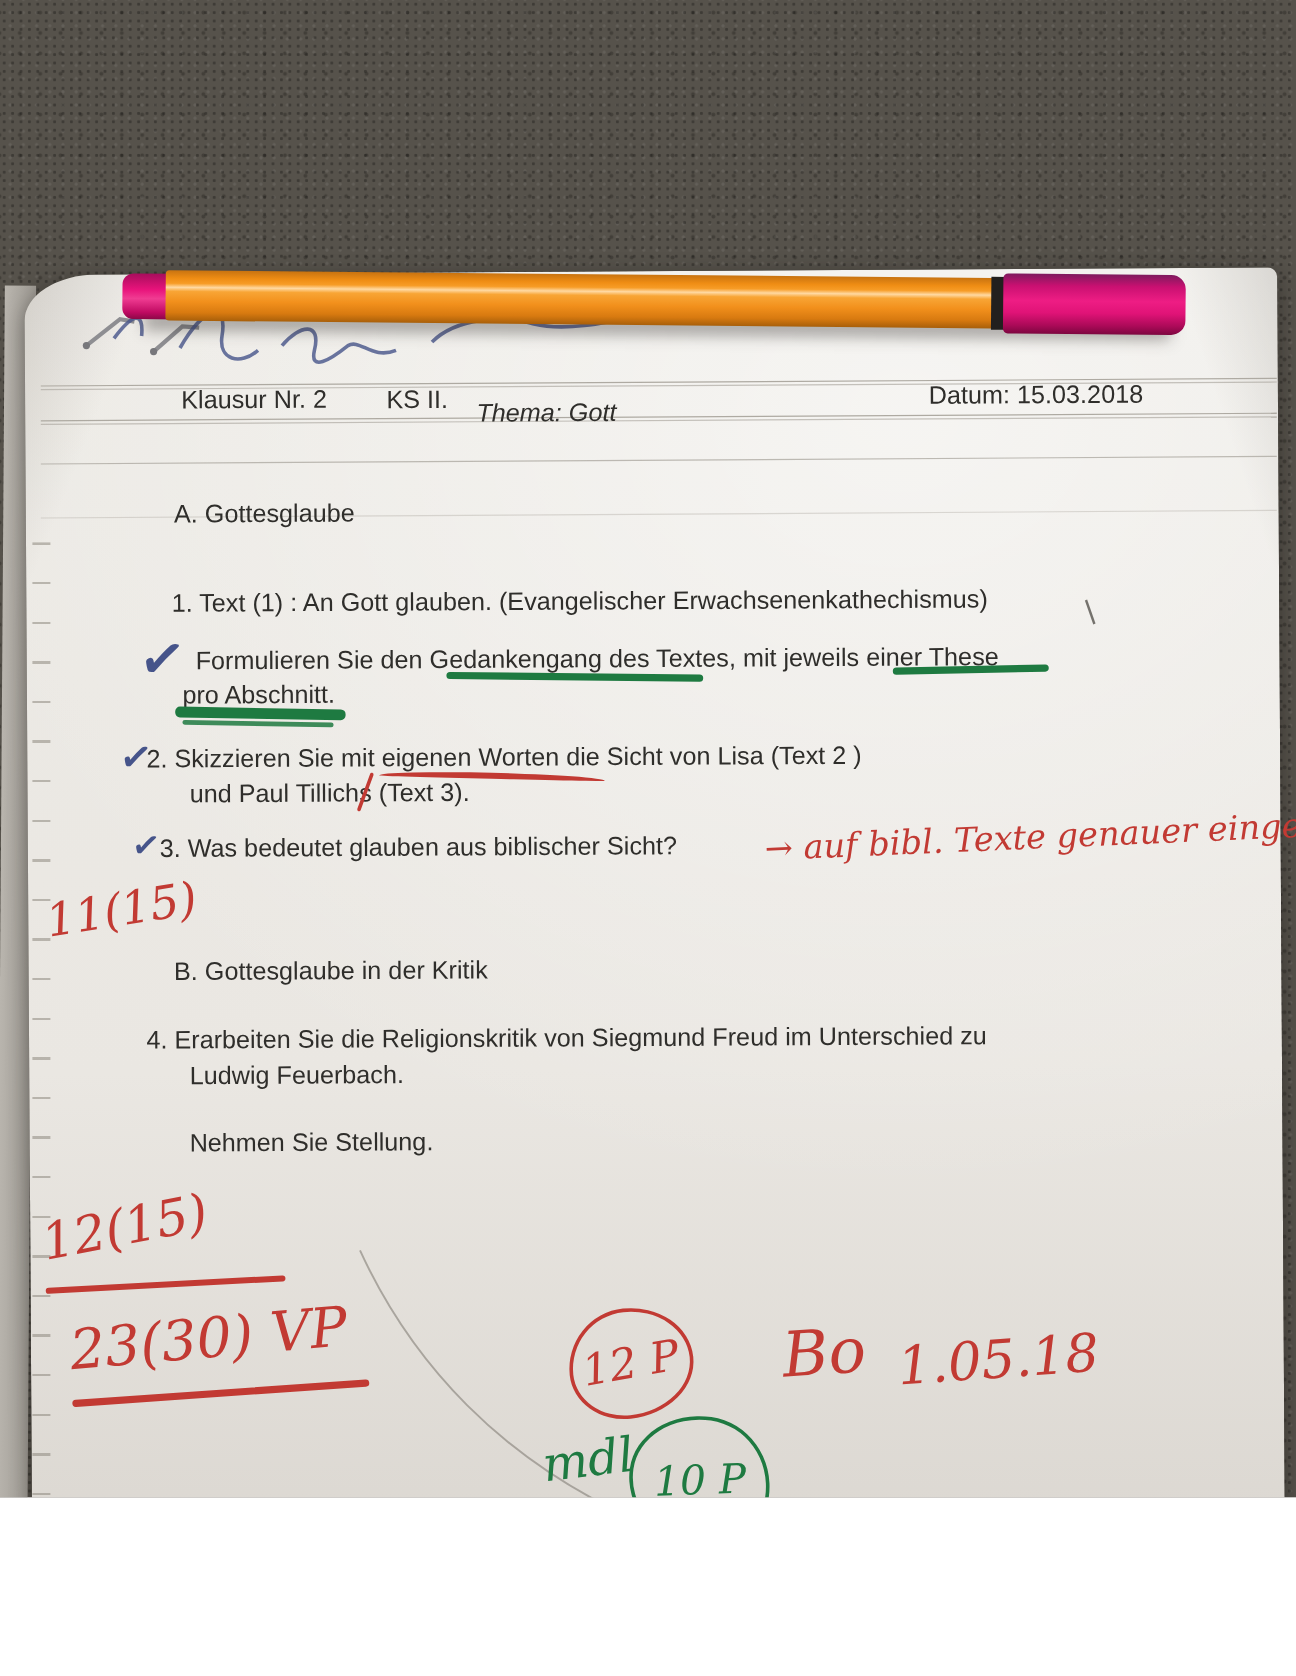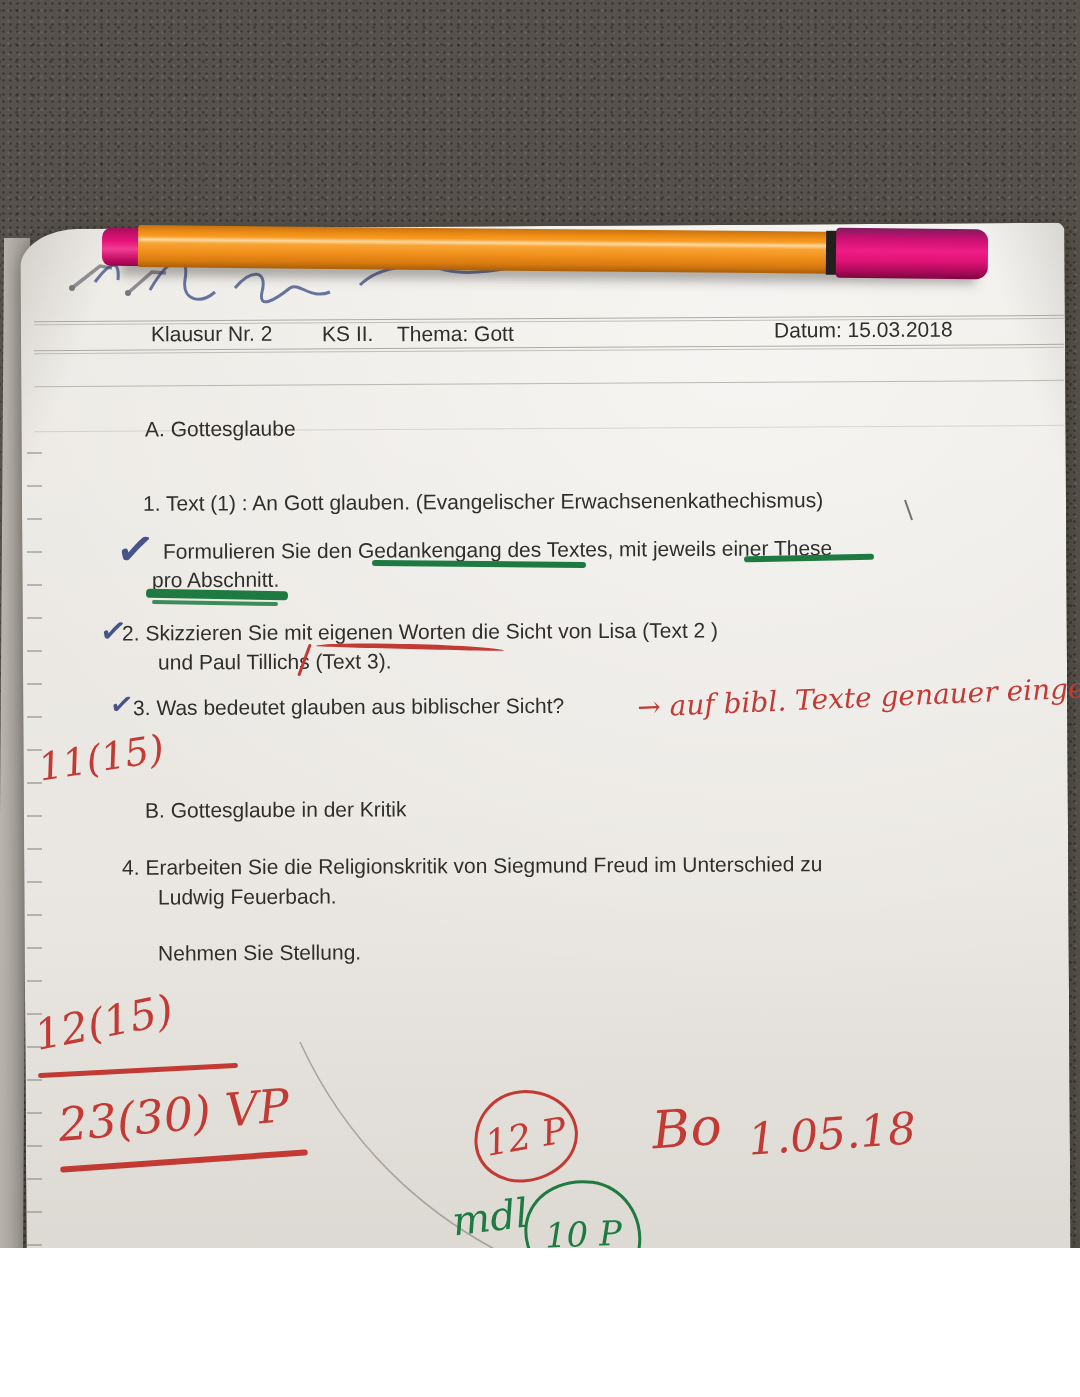--- a/index.html
+++ b/index.html
@@ -83,21 +83,21 @@
 
     <path d="M300,1042 C345,1140 420,1215 520,1262 C575,1288 615,1290 650,1315 C685,1340 720,1352 770,1340" stroke="#8a867e" stroke-width="1.6" fill="none" opacity=".65"></path>
 
     <path d="M905,500 L912,520" stroke="#55524c" stroke-width="2" fill="none" opacity=".8"></path>
 
     <path d="M588,1397 L630,1378 L645,1390 L600,1397" fill="none" stroke="#3c4156" stroke-width="3"></path>
   </svg>
 
   <div class="print" style="left:151px;top:321px;">Klausur  Nr. 2</div>
   <div class="print" style="left:322px;top:321px;">KS II.</div>
-  <div class="print" style="left:397px;top:321px;">Thema: Gott</div>
+  <div class="print" style="left:397px;top:332px;font-style:italic;">Thema: Gott</div>
   <div class="print" style="left:774px;top:317px;">Datum: 15.03.2018</div>
 
   <div class="print" style="left:145px;top:416px;">A. Gottesglaube</div>
   <div class="print" style="left:143px;top:489px;">1. Text  (1) : An Gott glauben.  (Evangelischer Erwachsenenkathechismus)</div>
 
   <div class="check" style="left:116px;top:522px;font-size:46px;">✓</div>
   <div class="print" style="left:163px;top:537px;">Formulieren Sie den Gedankengang des Textes, mit jeweils einer These</div>
   <div class="print" style="left:152px;top:567px;">pro Abschnitt.</div>
 
   <div class="uline" style="left:372px;top:561px;width:214px;height:6px;background:#1e7a41;transform:rotate(.6deg);"></div>

